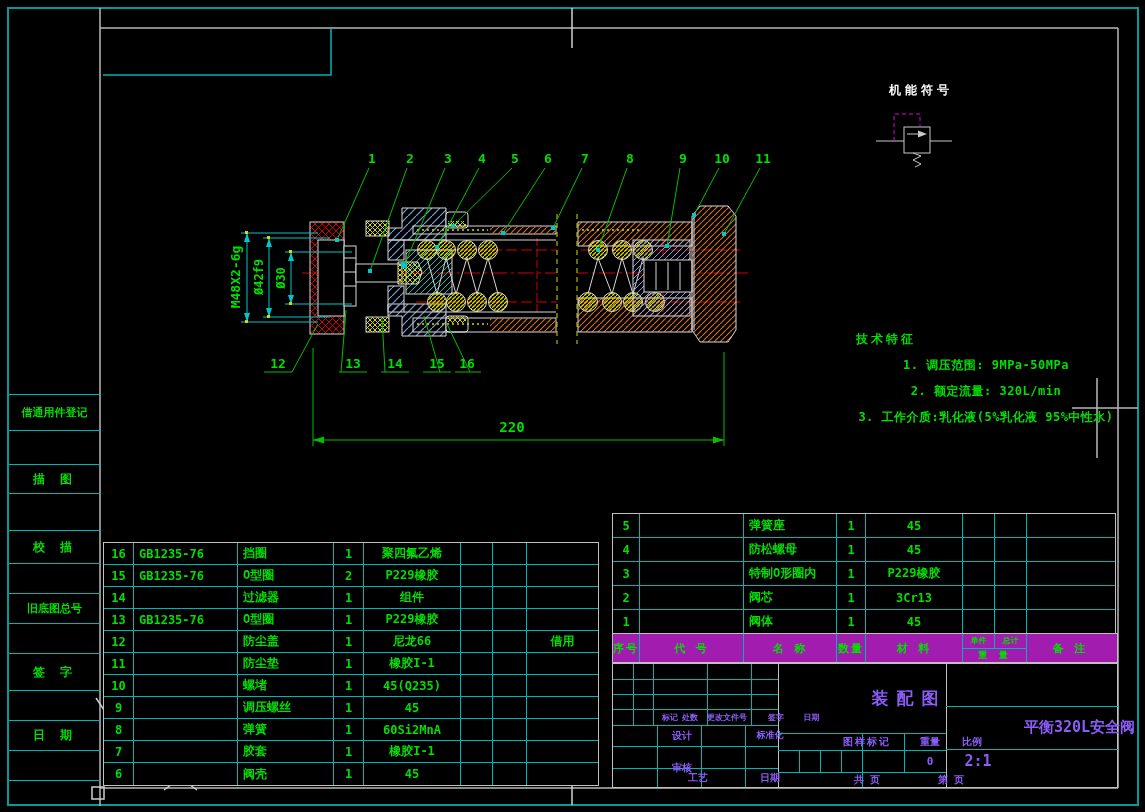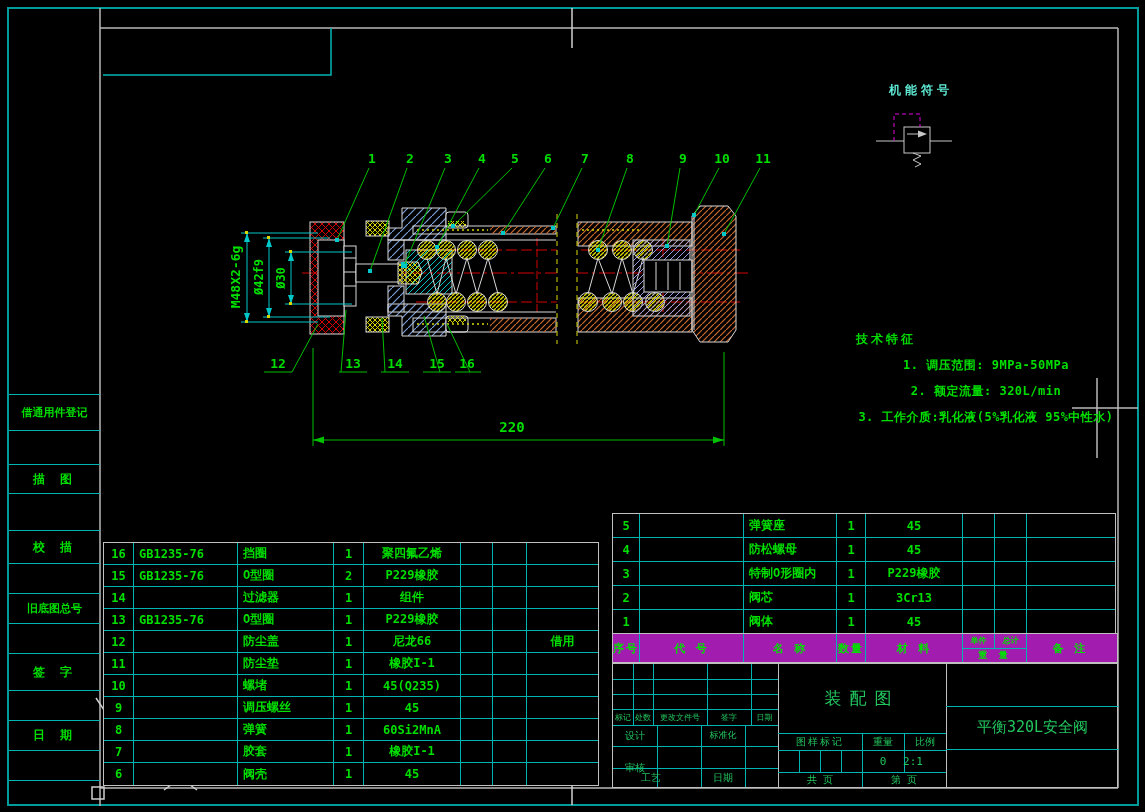--- a/index.html
+++ b/index.html
@@ -31,26 +31,26 @@
   .hw{display:flex;flex-direction:column;border-right:1px solid #00b4b4;color:#00df00;font-weight:bold;}
   .hw-top{flex:1;display:flex;border-bottom:1px solid #00b4b4;}
   .hw-top span{flex:1;display:flex;align-items:center;justify-content:center;font-size:8px;}
   .hw-top span:first-child{border-right:1px solid #00b4b4;}
   .hw-bot{flex:1;display:flex;align-items:center;justify-content:center;font-size:9px;letter-spacing:3px;}
   
   .tb{left:612px;top:663px;width:506px;height:125px;border:1px solid #c0c0c0;background:#000;}
   .tb .hl{position:absolute;height:1px;background:#00b4b4;}
   .tb .vl{position:absolute;width:1px;background:#00b4b4;}
   .tb .vl.gray{background:#c0c0c0;}
-  .tb .t{position:absolute;color:#22c55e;font-weight:normal;display:flex;align-items:center;justify-content:center;white-space:nowrap;}
+  .tb .t{position:absolute;color:#8b5cf6;font-weight:bold;display:flex;align-items:center;justify-content:center;white-space:nowrap;margin-left:47px;}
   
   .tech{left:836px;top:331px;width:300px;color:#00df00;font-weight:bold;}
   .tech .tt{margin-left:20px;font-size:12px;letter-spacing:3px;}
   .tech .ti{margin-top:9px;font-size:12px;letter-spacing:0.5px;text-align:center;}
-  .symlabel{left:889px;top:82px;color:#5eead4;font-size:12px;font-weight:bold;letter-spacing:4px;}
+  .symlabel{left:889px;top:82px;color:#ffffff;font-size:12px;font-weight:bold;letter-spacing:4px;}
 </style>
 </head>
 <body>
 
 <div class="sheet">
 
   <svg class="abs" width="1145" height="812" viewBox="0 0 1145 812" style="left:0;top:0">
     <defs>
       <pattern id="pxRed" width="7" height="7" patternUnits="userSpaceOnUse">
         <path d="M0,7 L7,0 M0,0 L7,7" stroke="#d40000" stroke-width="1"></path>
@@ -531,21 +531,21 @@
     <i class="vl" style="left:249px;top:69px;height:54px"></i>
     <i class="vl" style="left:291px;top:69px;height:39px"></i>
     <i class="vl" style="left:186px;top:86px;height:22px"></i>
     <i class="vl" style="left:207px;top:86px;height:22px"></i>
     <i class="vl" style="left:228px;top:86px;height:22px"></i>
     <div class="t" style="left:165px;top:0;width:168px;height:69px;font-size:17px;letter-spacing:8px">装配图</div>
     <div class="t" style="left:165px;top:69px;width:84px;height:17px;font-size:10px;letter-spacing:2px">图样标记</div>
     <div class="t" style="left:249px;top:69px;width:42px;height:17px;font-size:10px">重量</div>
     <div class="t" style="left:291px;top:69px;width:42px;height:17px;font-size:10px">比例</div>
     <div class="t" style="left:249px;top:86px;width:42px;height:22px;font-size:11px">0</div>
-    <div class="t" style="left:279px;top:86px;width:42px;height:22px;font-size:11px">2:1</div>
+    <div class="t" style="left:297px;top:86px;width:42px;height:22px;font-size:15px">2:1</div>
     <div class="t" style="left:165px;top:108px;width:84px;height:15px;font-size:10px">共  页</div>
     <div class="t" style="left:249px;top:108px;width:84px;height:15px;font-size:10px">第  页</div>
 
     <i class="hl" style="left:333px;top:42px;width:173px"></i>
     <i class="hl" style="left:333px;top:85px;width:173px"></i>
     <div class="t" style="left:333px;top:42px;width:173px;height:43px;font-size:15px">平衡320L安全阀</div>
   </div>
 
 </div>
 

